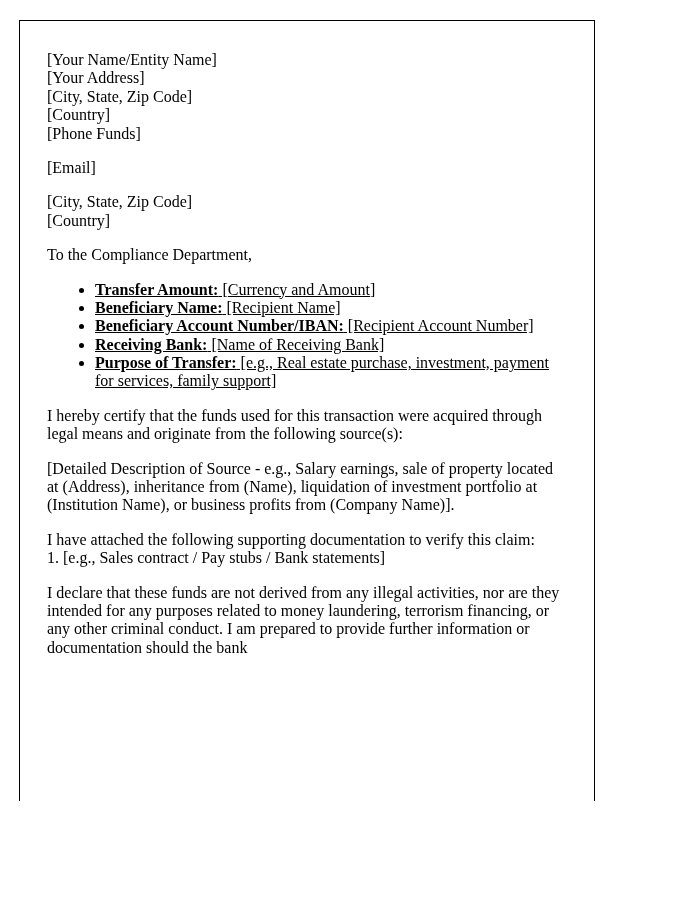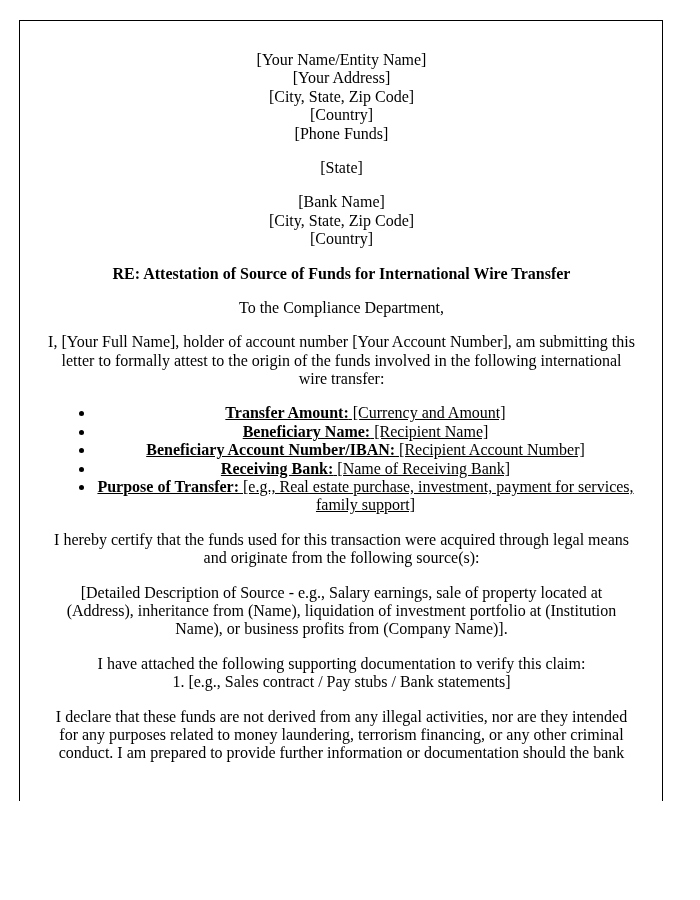--- a/index.html
+++ b/index.html
@@ -14,28 +14,27 @@
     position: relative;
     width: 700px;
     height: 900px;
     background: #ffffff;
     overflow: hidden;
   }
   .page-frame {
     position: absolute;
     left: 19px;
     top: 20px;
-    width: 644px;
+    width: 576px;
     height: 781px;
     border: 1px solid #000000;
     border-bottom: none;
     padding: 30px 26px 0 27px;
     overflow: hidden;
     background: #ffffff;
-    text-align: center;
   }
   .letter {
     font-size: 16px;
     line-height: 1.15;
   }
   .block { margin: 0 0 16px 0; }
   .block:first-child { margin-top: 0; }
   .addr-line { display: block; }
   .subject { font-weight: bold; }
   ul.details {
@@ -54,33 +53,30 @@
     <div class="letter">
 
       <div class="block">
         <span class="addr-line">[Your Name/Entity Name]</span>
         <span class="addr-line">[Your Address]</span>
         <span class="addr-line">[City, State, Zip Code]</span>
         <span class="addr-line">[Country]</span>
         <span class="addr-line">[Phone Funds]</span>
       </div>
 
-      <div class="block">[State]</div>
+      <div class="block">[Email]</div>
 
       <div class="block">
-        <span class="addr-line">[Bank Name]</span>
         <span class="addr-line">[City, State, Zip Code]</span>
         <span class="addr-line">[Country]</span>
       </div>
 
-      <div class="block subject">RE: Attestation of Source of Funds for International Wire Transfer</div>
 
       <div class="block">To the Compliance Department,</div>
 
-      <div class="block">I, [Your Full Name], holder of account number [Your Account Number], am submitting this letter to formally attest to the origin of the funds involved in the following international wire transfer:</div>
 
       <ul class="details">
         <li><span class="detail-label">Transfer Amount:</span><span> [Currency and Amount]</span></li>
         <li><span class="detail-label">Beneficiary Name:</span><span> [Recipient Name]</span></li>
         <li><span class="detail-label">Beneficiary Account Number/IBAN:</span><span> [Recipient Account Number]</span></li>
         <li><span class="detail-label">Receiving Bank:</span><span> [Name of Receiving Bank]</span></li>
         <li><span class="detail-label">Purpose of Transfer:</span><span> [e.g., Real estate purchase, investment, payment for services, family support]</span></li>
       </ul>
 
       <div class="block">I hereby certify that the funds used for this transaction were acquired through legal means and originate from the following source(s):</div>

